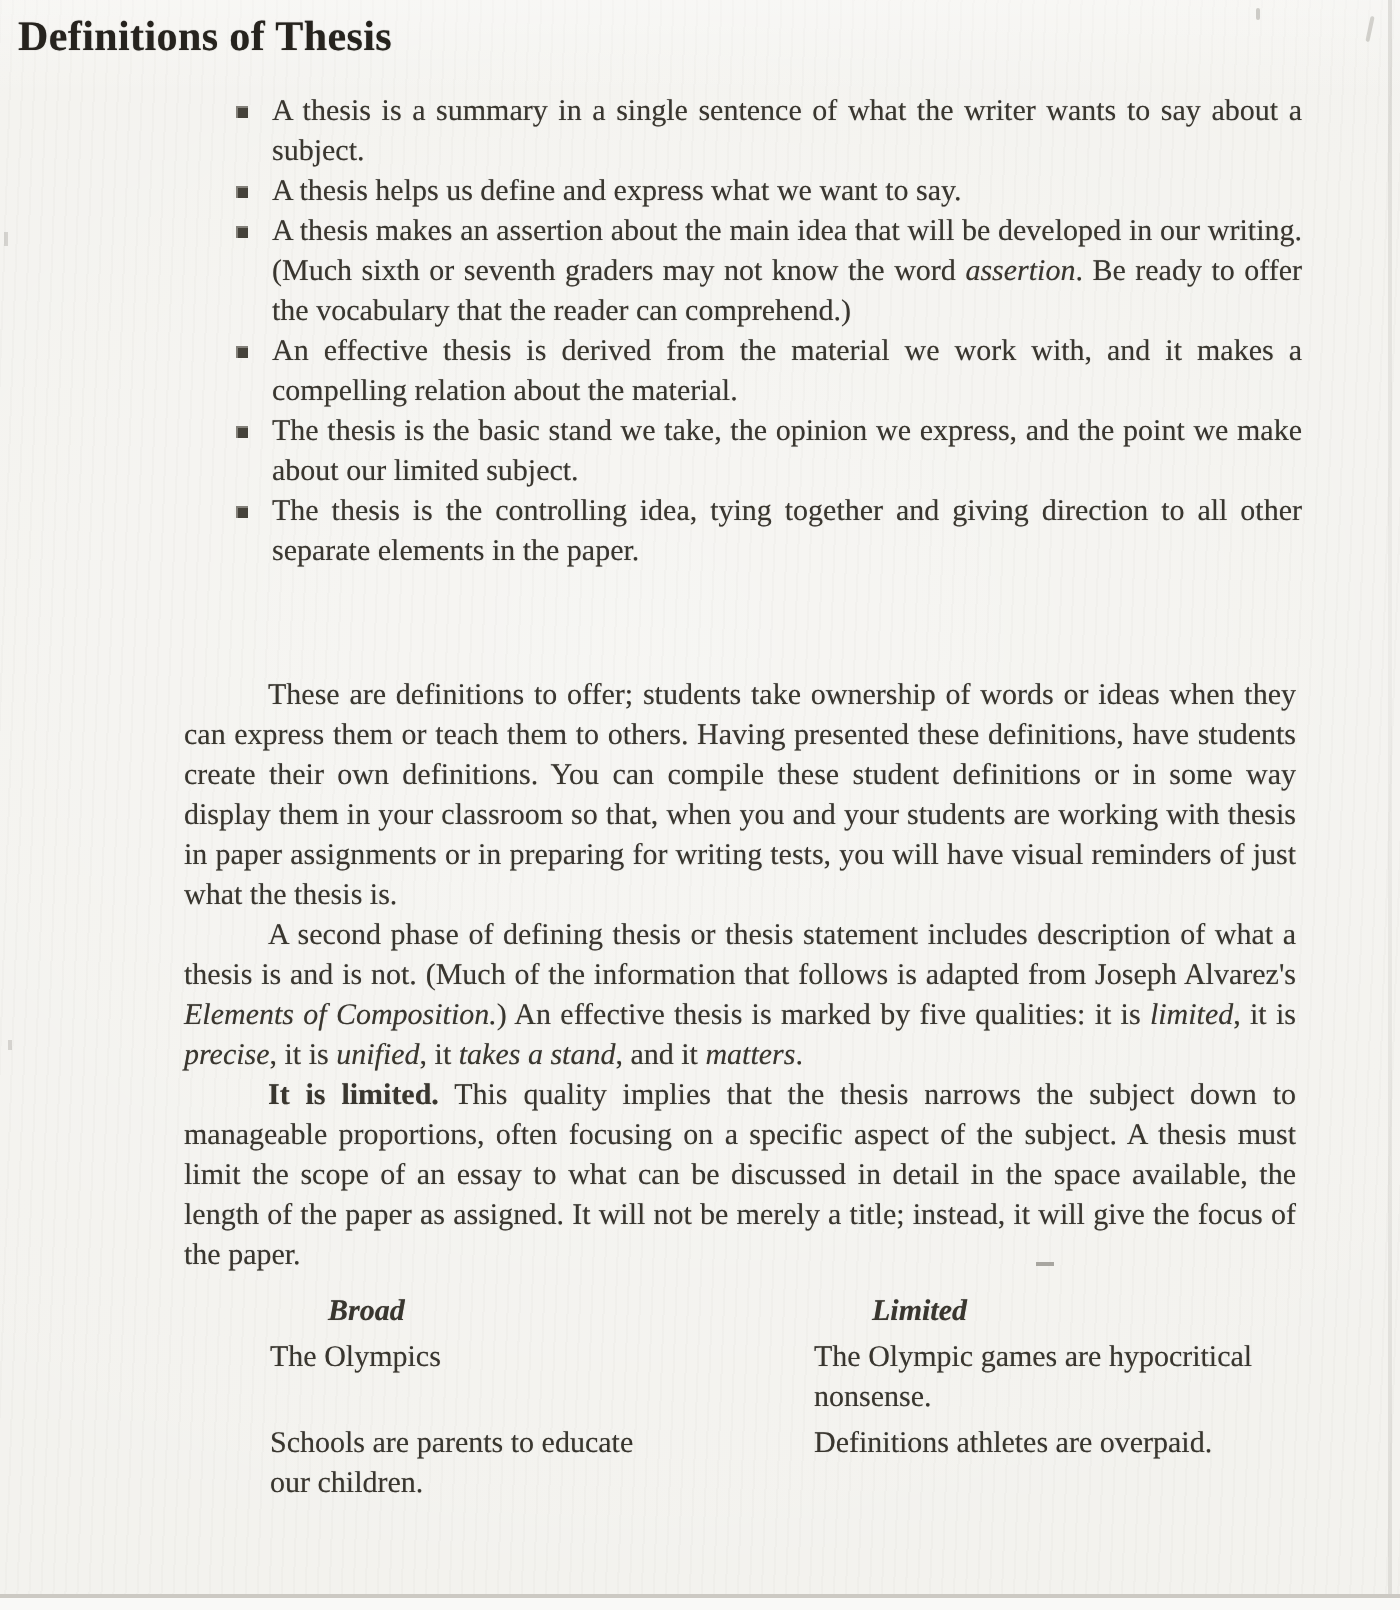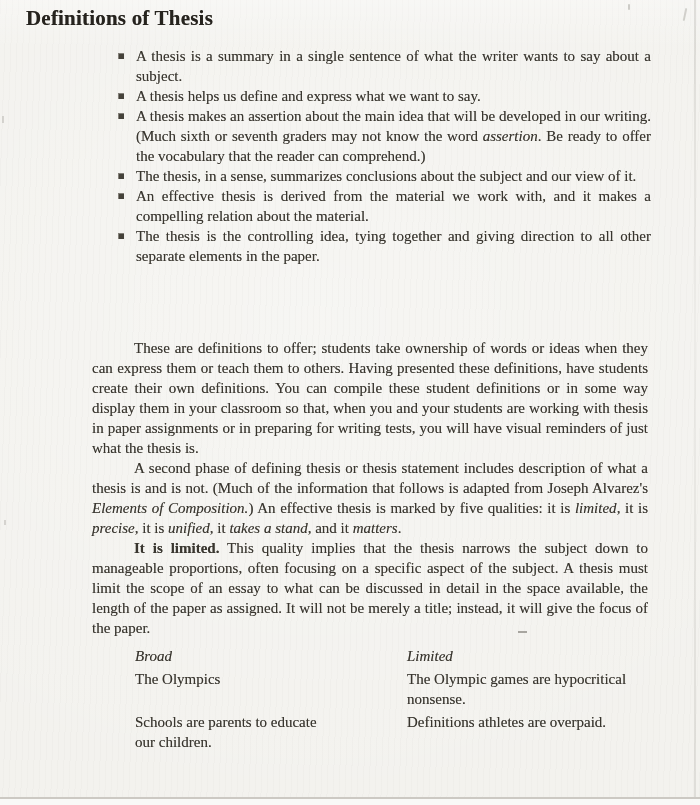--- a/index.html
+++ b/index.html
@@ -17,21 +17,21 @@
     overflow:hidden;
     background:
       linear-gradient(180deg, rgba(255,255,255,0.35) 0%, rgba(255,255,255,0) 6%),
       repeating-linear-gradient(92deg, rgba(110,105,95,0.028) 0 1px, rgba(0,0,0,0) 1px 6px),
       radial-gradient(120% 90% at 45% 40%, rgba(255,255,255,0.30), rgba(0,0,0,0) 70%),
       var(--paper);
     font-family:"Liberation Serif","DejaVu Serif",serif;
     color:var(--ink);
   }
   .page-title{
-    position:absolute;left:26px;top:6px;
+    position:absolute;left:9px;top:6px;
     font-size:21px;font-weight:700;letter-spacing:.2px;
     color:var(--title-ink);
     text-shadow:0 0 .5px rgba(38,35,30,.55);
   }
   .bullet-list{
     position:absolute;left:118px;top:46px;width:533px;
   }
   .bullet-item{display:flex;justify-content:center;}
   .bullet-sq{
     flex:none;width:6px;height:6px;margin:7px 12px 0 0;
@@ -44,21 +44,21 @@
     text-shadow:0 0 .4px rgba(57,54,47,.5);
   }
   .paragraphs{
     position:absolute;left:92px;top:338px;width:556px;
     font-size:15px;line-height:20px;text-align:justify;
     text-shadow:0 0 .4px rgba(57,54,47,.5);
   }
   .paragraphs p{text-indent:42px;}
   .i{font-style:italic;}
   .b{font-weight:700;}
-  .bi{font-weight:400;font-style:italic;}
+  .bi{font-weight:700;font-style:italic;margin-left:29px;}
   .cmp-table{
     position:absolute;left:135px;top:646px;
     display:grid;grid-template-columns:272px 250px;row-gap:3px;
     font-size:15px;line-height:20px;
     text-shadow:0 0 .4px rgba(57,54,47,.5);
   }
   .cmp-cell{white-space:pre-line;}
   .bottom-rule{
     position:absolute;left:0;top:797px;width:700px;height:2px;
     background:var(--rule);
@@ -93,25 +93,25 @@
     <div class="bullet-item">
       <span class="bullet-sq"></span>
       <div class="bullet-text"><span>A thesis helps us define and express what we want to say.</span></div>
     </div>
     <div class="bullet-item">
       <span class="bullet-sq"></span>
       <div class="bullet-text"><span>A thesis makes an assertion about the main idea that will be developed in our writing. (Much sixth or seventh graders may not know the word </span><span class="i">assertion</span><span>. Be ready to offer the vocabulary that the reader can comprehend.)</span></div>
     </div>
     <div class="bullet-item">
       <span class="bullet-sq"></span>
-      <div class="bullet-text"><span>The thesis, in a sense, summarizes conclusions about the subject and our view of it.</span></div>
+      <div class="bullet-text"><span>An effective thesis is derived from the material we work with, and it makes a compelling relation about the material.</span></div>
     </div>
     <div class="bullet-item">
       <span class="bullet-sq"></span>
-      <div class="bullet-text"><span>An effective thesis is derived from the material we work with, and it makes a compelling relation about the material.</span></div>
+      <div class="bullet-text"><span>The thesis is the basic stand we take, the opinion we express, and the point we make about our limited subject.</span></div>
     </div>
     <div class="bullet-item">
       <span class="bullet-sq"></span>
       <div class="bullet-text"><span>The thesis is the controlling idea, tying together and giving direction to all other separate elements in the paper.</span></div>
     </div>
   </div>
 
   <div class="paragraphs">
     <p><span>These are definitions to offer; students take ownership of words or ideas when they can express them or teach them to others. Having presented these definitions, have students create their own definitions. You can compile these student definitions or in some way display them in your classroom so that, when you and your students are working with thesis in paper assignments or in preparing for writing tests, you will have visual reminders of just what the thesis is.</span></p>
     <p><span>A second phase of defining thesis or thesis statement includes description of what a thesis is and is not. (Much of the information that follows is adapted from Joseph Alvarez's </span><span class="i">Elements of Composition.</span><span>) An effective thesis is marked by five qualities: it is </span><span class="i">limited</span><span>, it is </span><span class="i">precise</span><span>, it is </span><span class="i">unified</span><span>, it </span><span class="i">takes a stand</span><span>, and it </span><span class="i">matters</span><span>.</span></p>

